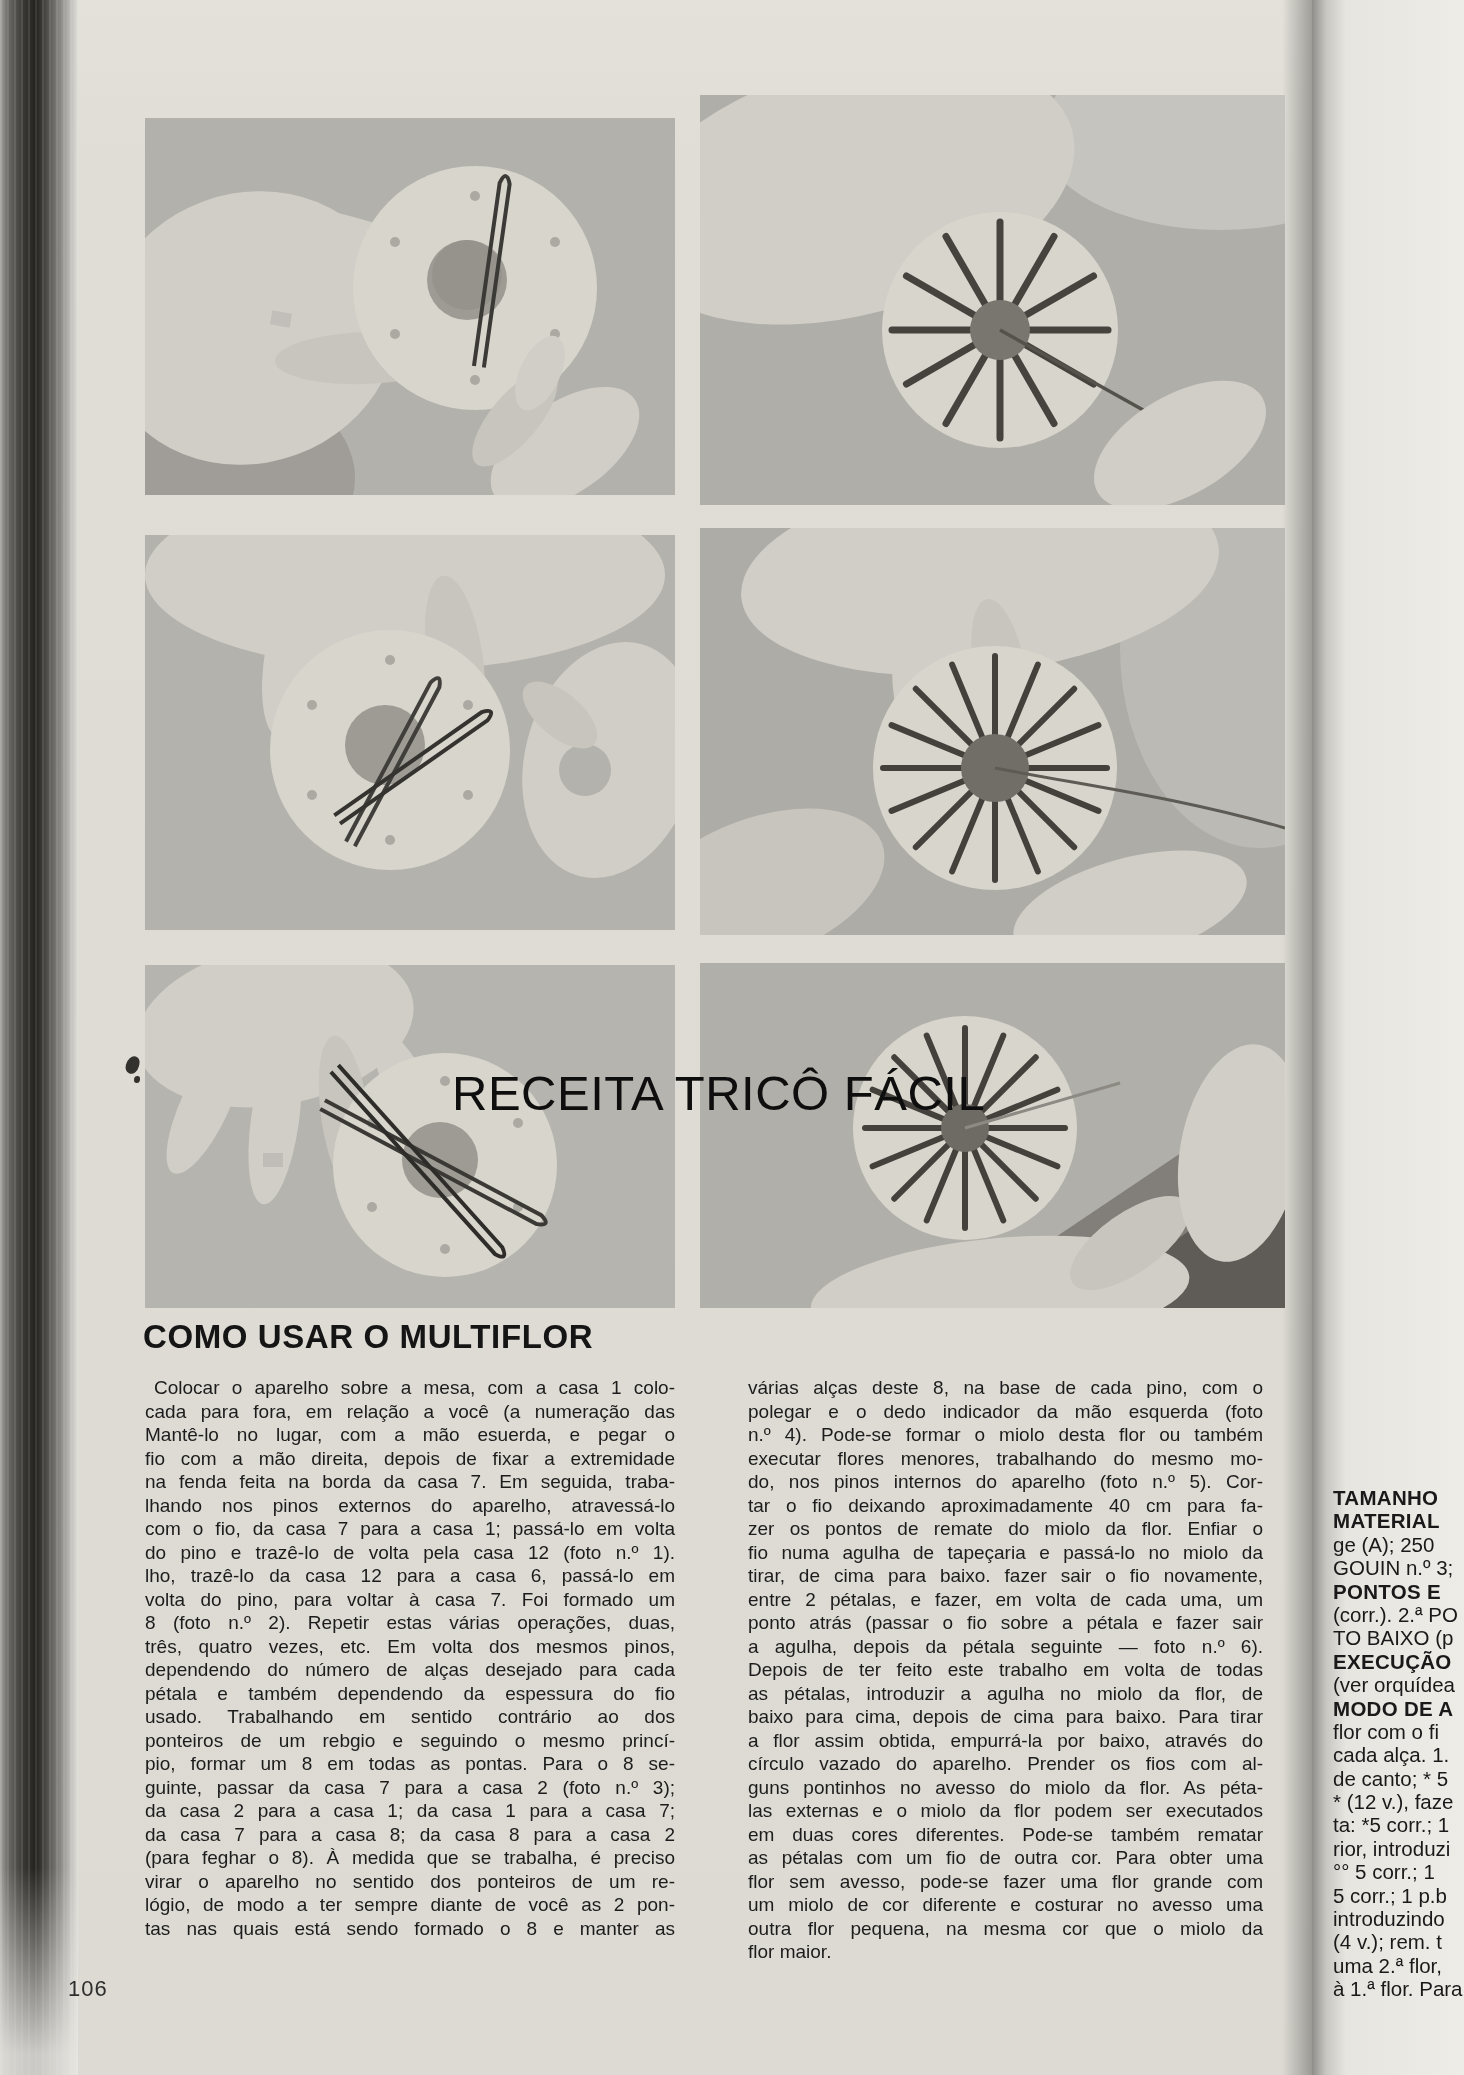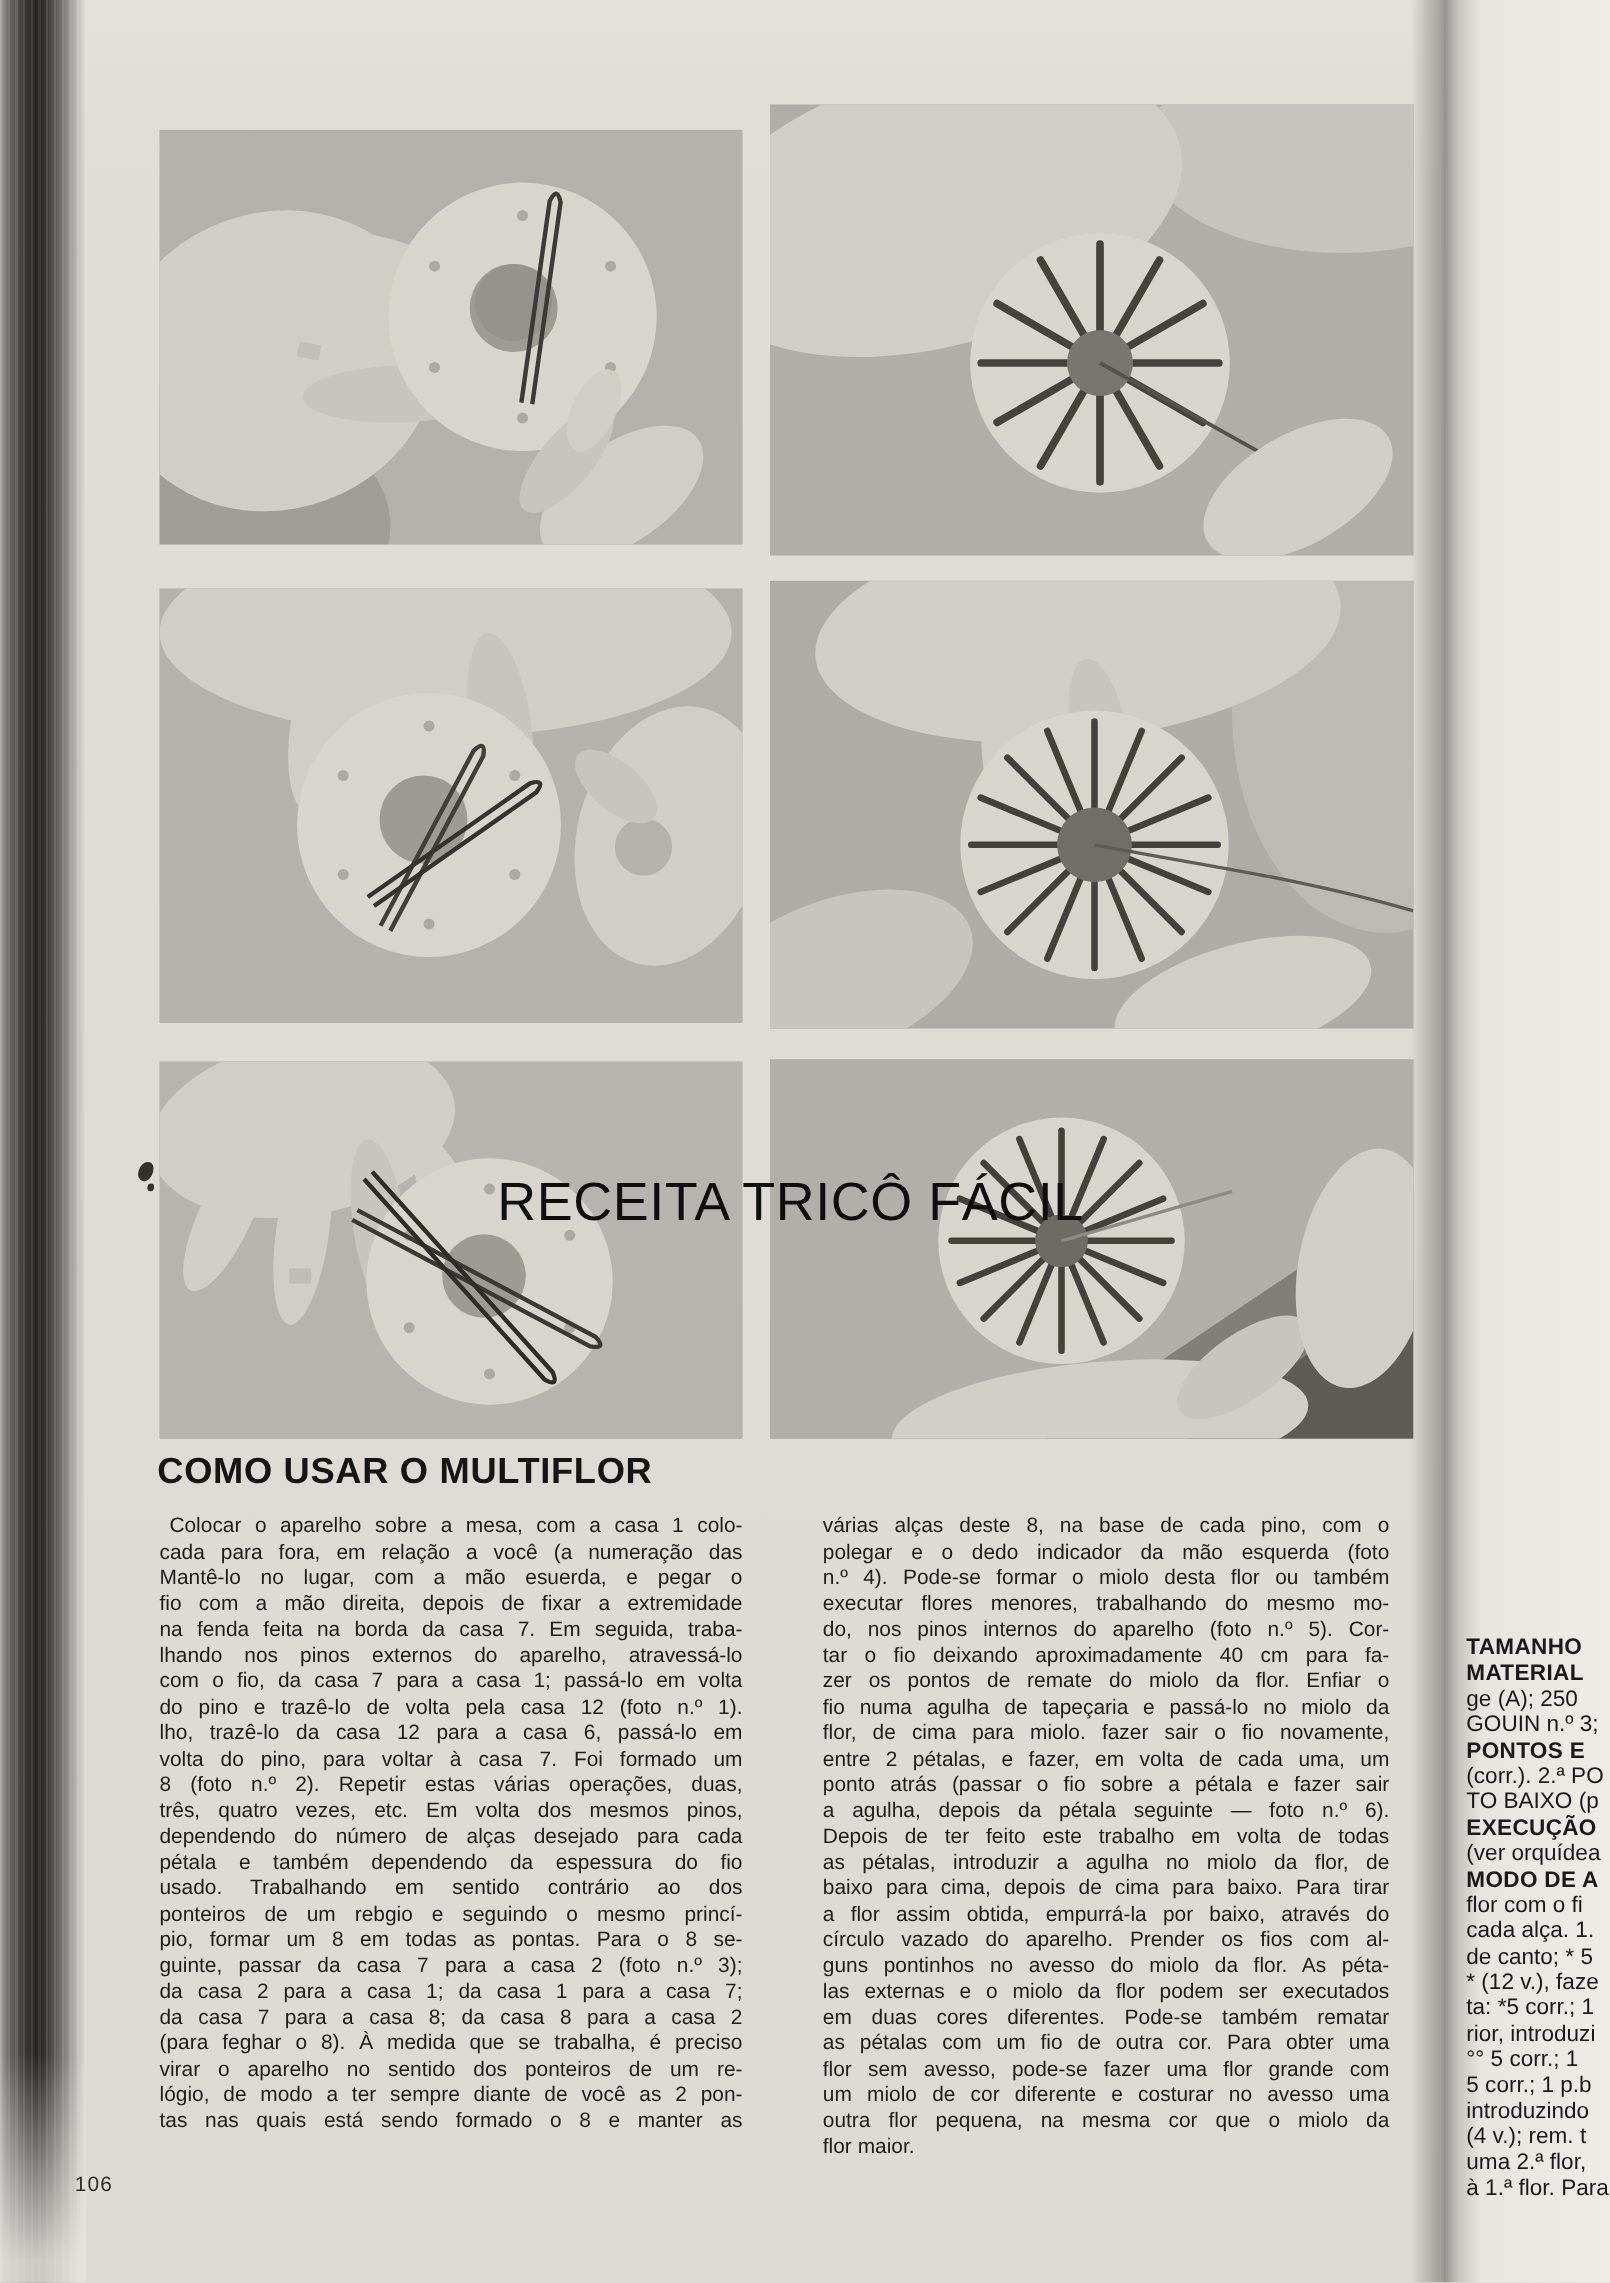--- a/index.html
+++ b/index.html
@@ -51,21 +51,21 @@
   }
   .col{top:1376px;font-size:19px;line-height:23.5px;}
   .col-left{left:145px;width:530px;}
   .col-right{left:748px;width:515px;}
   .bline{text-align:justify;text-align-last:justify;height:23.5px;overflow:visible;}
   .bline.nj{text-align-last:left;}
   .bline.ind{padding-left:9px;}
   .sidecol{left:1333px;top:1486px;width:140px;font-size:20.5px;line-height:23.4px;color:#191919;}
   .sline{white-space:nowrap;height:23.4px;}
   .sline.bold{font-weight:bold;letter-spacing:.3px;}
-  .page-number{left:68px;top:1976px;font-size:19px;color:#2e2e2e;letter-spacing:1px;}
+  .page-number{left:68px;top:1976px;font-size:22px;color:#2e2e2e;letter-spacing:1px;}
   .speck{background:#33312e;border-radius:60% 40% 55% 45%;}
   .speck-a{left:126px;top:1056px;width:13px;height:18px;transform:rotate(14deg);}
   .speck-b{left:134px;top:1076px;width:6px;height:7px;}
 </style>
 </head>
 <body>
 
 <div class="abs binding"></div>
 <div class="abs paper"></div>
 <div class="abs gutter-shadow"></div>
@@ -287,21 +287,21 @@
 
 <div class="abs col col-right">
     <div class="bline">várias alças deste 8, na base de cada pino, com o</div>
     <div class="bline">polegar e o dedo indicador da mão esquerda (foto</div>
     <div class="bline">n.º 4). Pode-se formar o miolo desta flor ou também</div>
     <div class="bline">executar flores menores, trabalhando do mesmo mo-</div>
     <div class="bline">do, nos pinos internos do aparelho (foto n.º 5). Cor-</div>
     <div class="bline">tar o fio deixando aproximadamente 40 cm para fa-</div>
     <div class="bline">zer os pontos de remate do miolo da flor. Enfiar o</div>
     <div class="bline">fio numa agulha de tapeçaria e passá-lo no miolo da</div>
-    <div class="bline">flor, de cima para miolo. fazer sair o fio novamente,</div>
+    <div class="bline">tirar, de cima para baixo. fazer sair o fio novamente,</div>
     <div class="bline">entre 2 pétalas, e fazer, em volta de cada uma, um</div>
     <div class="bline">ponto atrás (passar o fio sobre a pétala e fazer sair</div>
     <div class="bline">a agulha, depois da pétala seguinte — foto n.º 6).</div>
     <div class="bline">Depois de ter feito este trabalho em volta de todas</div>
     <div class="bline">as pétalas, introduzir a agulha no miolo da flor, de</div>
     <div class="bline">baixo para cima, depois de cima para baixo. Para tirar</div>
     <div class="bline">a flor assim obtida, empurrá-la por baixo, através do</div>
     <div class="bline">círculo vazado do aparelho. Prender os fios com al-</div>
     <div class="bline">guns pontinhos no avesso do miolo da flor. As péta-</div>
     <div class="bline">las externas e o miolo da flor podem ser executados</div>

